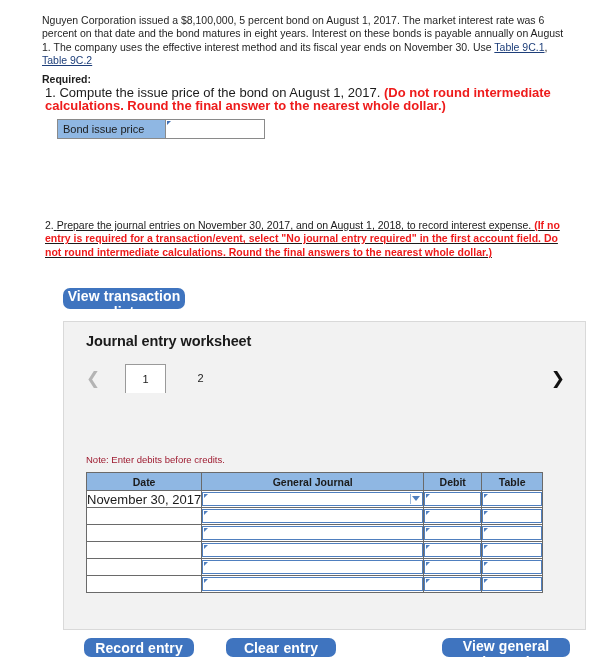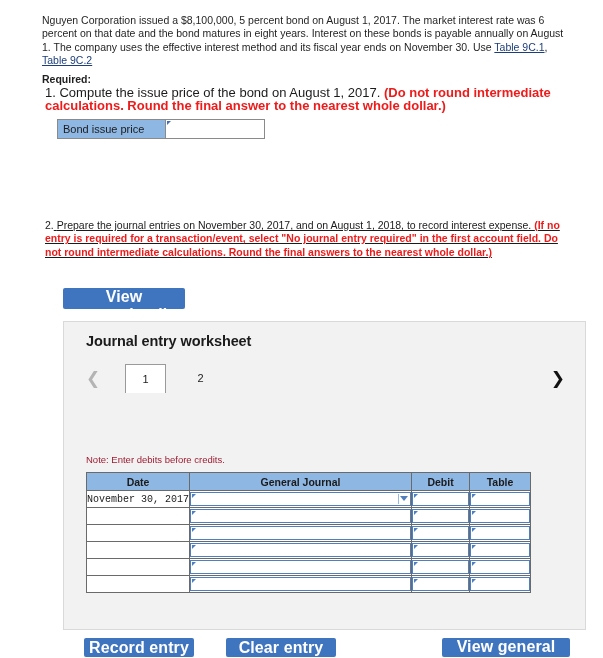--- a/index.html
+++ b/index.html
@@ -114,23 +114,23 @@
     font-size: 10.5px;
     line-height: 13.4px;
     text-decoration: underline;
   }
 
   
   .btn {
     background: #3f74bf;
     color: #ffffff;
     border: none;
-    border-radius: 2px;
+    border-radius: 7px;
     font-family: "Liberation Sans", sans-serif;
-    font-size: 16px;
+    font-size: 14px;
     font-weight: bold;
     cursor: pointer;
     letter-spacing: 0.1px;
     padding: 0;
   }
   .view-transaction-btn {
     position: absolute;
     left: 63px;
     top: 288px;
     width: 122px;
@@ -255,26 +255,25 @@
     height: 16px;
     padding: 0;
     background: #ffffff;
   }
   .col-date   { width: 96px; }
   .col-gj     { width: 222px; }
   .col-debit  { width: 58px; }
   .col-credit { width: 61px; }
 
   .date-cell {
-    font-size: 10px;
+    font-size: 13px;
     padding: 0 3px;
     color: #1b1b1b;
     white-space: nowrap;
     vertical-align: middle;
-    font-family: Liberation Mono, monospace;
   }
   .field-cell {
     padding: 1px;
     position: relative;
   }
   .field-box {
     position: relative;
     border: 1px solid #4f7fbf;
     height: 14px;
     background: #ffffff;

